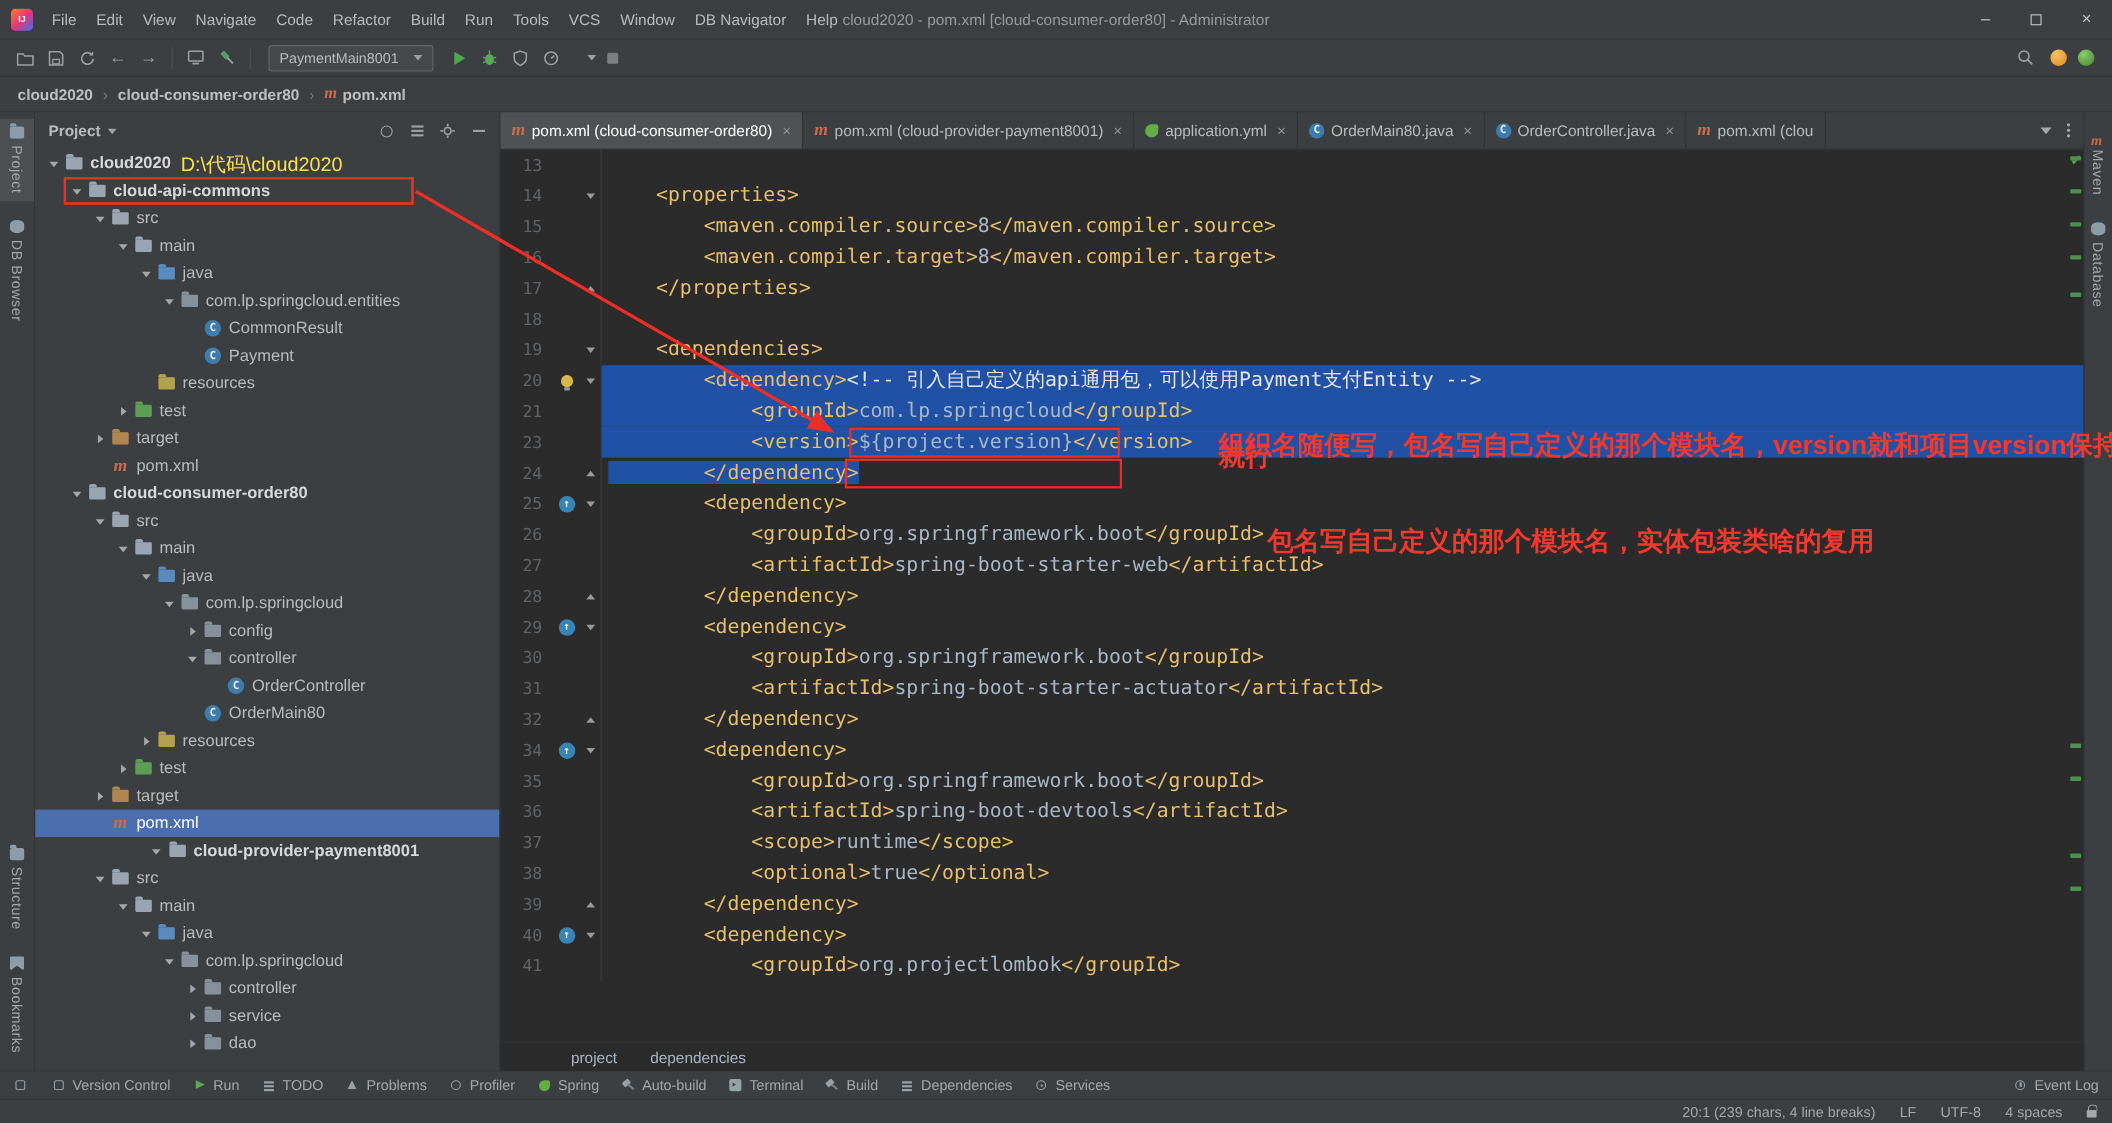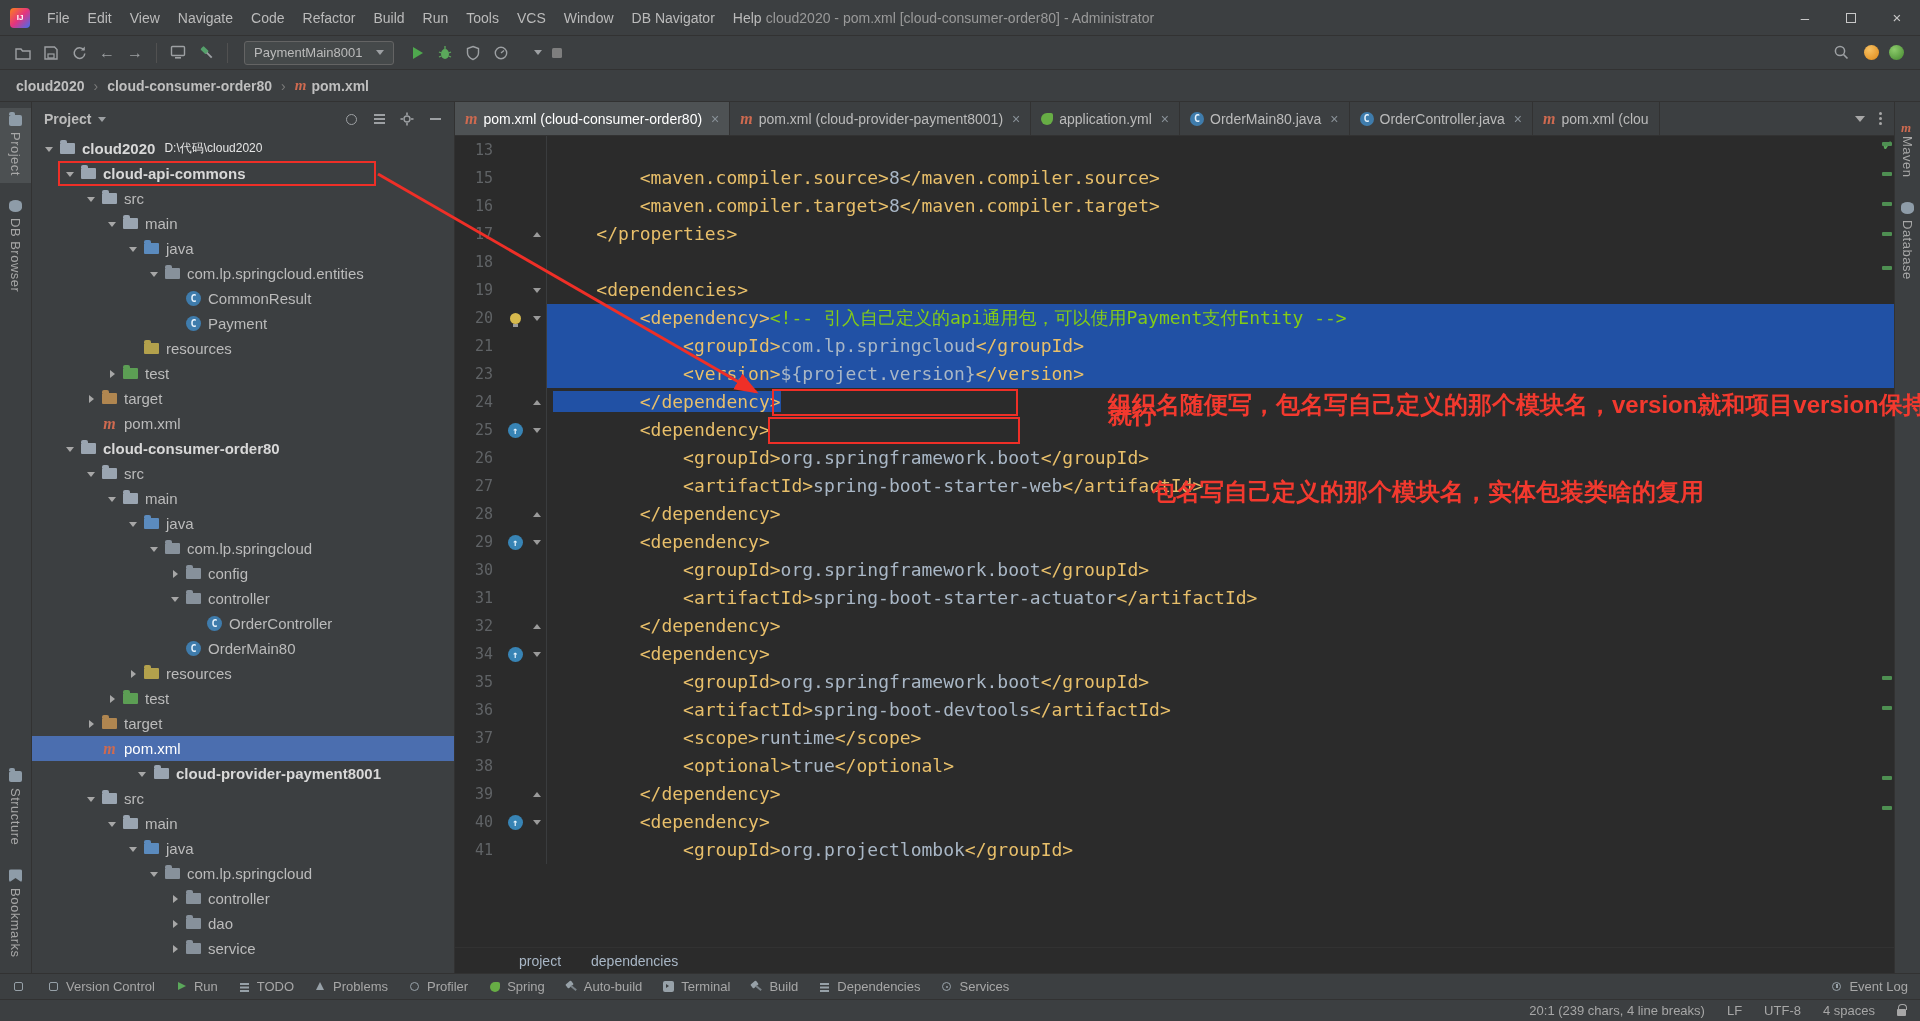--- a/index.html
+++ b/index.html
@@ -53,21 +53,21 @@
 .ph-bars{width:11px;height:1.5px;background:#9DA0A3;box-shadow:0 4px 0 #9DA0A3,0 8px 0 #9DA0A3;margin-bottom:8px}
 .ph-minus{width:11px;height:2px;background:#9DA0A3}
 #tree{flex:1;overflow:hidden;position:relative;font-size:15px}
 .trow{height:25px;display:flex;align-items:center;color:#BBB;position:relative;white-space:nowrap;cursor:default}
 .trow.selected{background:#4B6EAF;color:#FFF}
 .trow.selected .tlabel{color:#FFF}
 .tlabel.bold{font-weight:700;color:#D8D8D8}
 .arr{width:17px;flex:none;display:flex;justify-content:center;align-items:center}
 .arr.down:after{content:"";width:0;height:0;border:4px solid transparent;border-top:5px solid #A7A7A7;margin-top:5px}
 .arr.right:after{content:"";width:0;height:0;border:4px solid transparent;border-left:5px solid #A7A7A7;margin-left:5px}
-.tsub{color:#e5e5e5;margin-left:9px;font-size:12px}
+.tsub{color:#fde047;margin-left:9px;font-size:18px}
 .ti{width:21px;height:18px;flex:none;display:flex;align-items:center;justify-content:center;margin-right:4px}
 .fold-shape{width:15px;height:11px;border-radius:1px;position:relative;background:#9AA5B1}
 .fold-shape:before{content:"";position:absolute;top:-3px;left:0;width:7px;height:3px;border-radius:2px 2px 0 0;background:inherit}
 .fc-module{background:#9AA5B1}.fc-folder{background:#9AA5B1}
 .fc-java{background:#5B8BBE}.fc-test{background:#5C9E54}
 .fc-target{background:#B08650}.fc-resources{background:#B3A14C}
 .fc-package{background:#87919B}
 .ball{width:15px;height:15px;border-radius:50%;background:#3F7CAC;color:#E6F2FC;font:700 10px "DejaVu Sans Mono",monospace;display:flex;align-items:center;justify-content:center}
 .ball.small{width:14px;height:14px}
 .ic-maven{color:#CE6A50;font:italic 700 16px "Liberation Serif",serif}
@@ -85,21 +85,21 @@
 .dots3{display:flex;flex-direction:column;gap:2px}
 .dots3 i{width:3px;height:3px;border-radius:50%;background:#A7A7A7}
 #codewrap{flex:1;position:relative;overflow:hidden}
 .crow{height:28px;display:flex;font:18px/28px "DejaVu Sans Mono",monospace}
 .ln{width:48px;text-align:right;padding-right:10px;color:#606366;font-size:15px;flex:none}
 .gi{width:24px;flex:none;display:flex;align-items:center;justify-content:center}
 .gf{width:20px;flex:none;display:flex;align-items:center;justify-content:center;border-right:1px solid #3A3C3E}
 .ctext{flex:1;white-space:pre;padding-left:6px;color:#A9B7C6;min-width:0}
 .crow.self .ctext{background:#2151A5}
 .tsel{background:#2151A5}
-.sg-t{color:#E8BF6A}.sg-v{color:#A9B7C6}.sg-c{color:#84cc16}.sg-p{color:#A9B7C6}
+.sg-t{color:#E8BF6A}.sg-v{color:#A9B7C6}.sg-c{color:#e5e5e5}.sg-p{color:#A9B7C6}
 .fdn{width:0;height:0;border:4px solid transparent;border-top:5px solid #9A9A9A;margin-top:4px}
 .fup{width:0;height:0;border:4px solid transparent;border-bottom:5px solid #9A9A9A;margin-bottom:4px}
 .bulb{width:11px;height:11px;border-radius:50%;background:#D6B94D;position:relative}
 .bulb:after{content:"";position:absolute;bottom:-3px;left:3px;width:5px;height:3px;background:#9A9A9A}
 .gmvn{width:15px;height:15px;border-radius:50%;background:#3884B5;color:#EAF6FF;font:700 10px "DejaVu Sans Mono",monospace;display:flex;align-items:center;justify-content:center}
 #stripe{position:absolute;top:0;right:0;width:14px;bottom:0}
 .smark{position:absolute;right:2px;width:10px;height:4px;background:#4E8F52;border-radius:1px}
 .scheck{position:absolute;top:2px;right:1px;color:#5BA85B;font-size:13px;font-weight:700}
 #xmlcrumb{height:26px;display:flex;align-items:center;gap:30px;padding-left:64px;background:#2B2B2B;border-top:1px solid #323232;font-size:14px;color:#A9B7C6;flex:none}
 #rightstrip{width:26px;background:#3C3F41;border-left:1px solid #323232;display:flex;flex-direction:column;align-items:center;padding-top:10px}
@@ -532,28 +532,28 @@
           <span class="ti">
             <span class="fold-shape fc-package"></span>
           </span>
           <span class="tlabel">controller</span>
         </div>
         <div class="trow" style="padding-left: 134px;">
           <span class="arr right"></span>
           <span class="ti">
             <span class="fold-shape fc-package"></span>
           </span>
-          <span class="tlabel">dao</span>
+          <span class="tlabel">service</span>
         </div>
         <div class="trow" style="padding-left: 134px;">
           <span class="arr right"></span>
           <span class="ti">
             <span class="fold-shape fc-package"></span>
           </span>
-          <span class="tlabel">service</span>
+          <span class="tlabel">dao</span>
         </div>
       </div>
   </div>
 
   <div id="editor">
     <div id="tabs">
       <div class="tab active">
           <span class="tabic ic-maven">m</span>
           <span class="tlab">pom.xml (cloud-consumer-order80)</span>
           <span class="tclose">×</span>
@@ -597,20 +597,28 @@
           </span>
       </div>
     </div>
     <div id="codewrap">
       <div id="codelines">
           <div class="crow">
             <span class="ln">13</span>
             <span class="gi"></span>
             <span class="gf"></span>
             <span class="ctext"></span>
+          </div>
+          <div class="crow">
+            <span class="ln">14</span>
+            <span class="gi"></span>
+            <span class="gf">
+              <span class="fdn"></span>
+            </span>
+            <span class="ctext"><span class="sg-p">    </span><span class="sg-t">&lt;properties&gt;</span></span>
           </div>
           <div class="crow">
             <span class="ln">15</span>
             <span class="gi"></span>
             <span class="gf"></span>
             <span class="ctext"><span class="sg-p">        </span><span class="sg-t">&lt;maven.compiler.source&gt;</span><span class="sg-v">8</span><span class="sg-t">&lt;/maven.compiler.source&gt;</span></span>
           </div>
           <div class="crow">
             <span class="ln">16</span>
             <span class="gi"></span>

